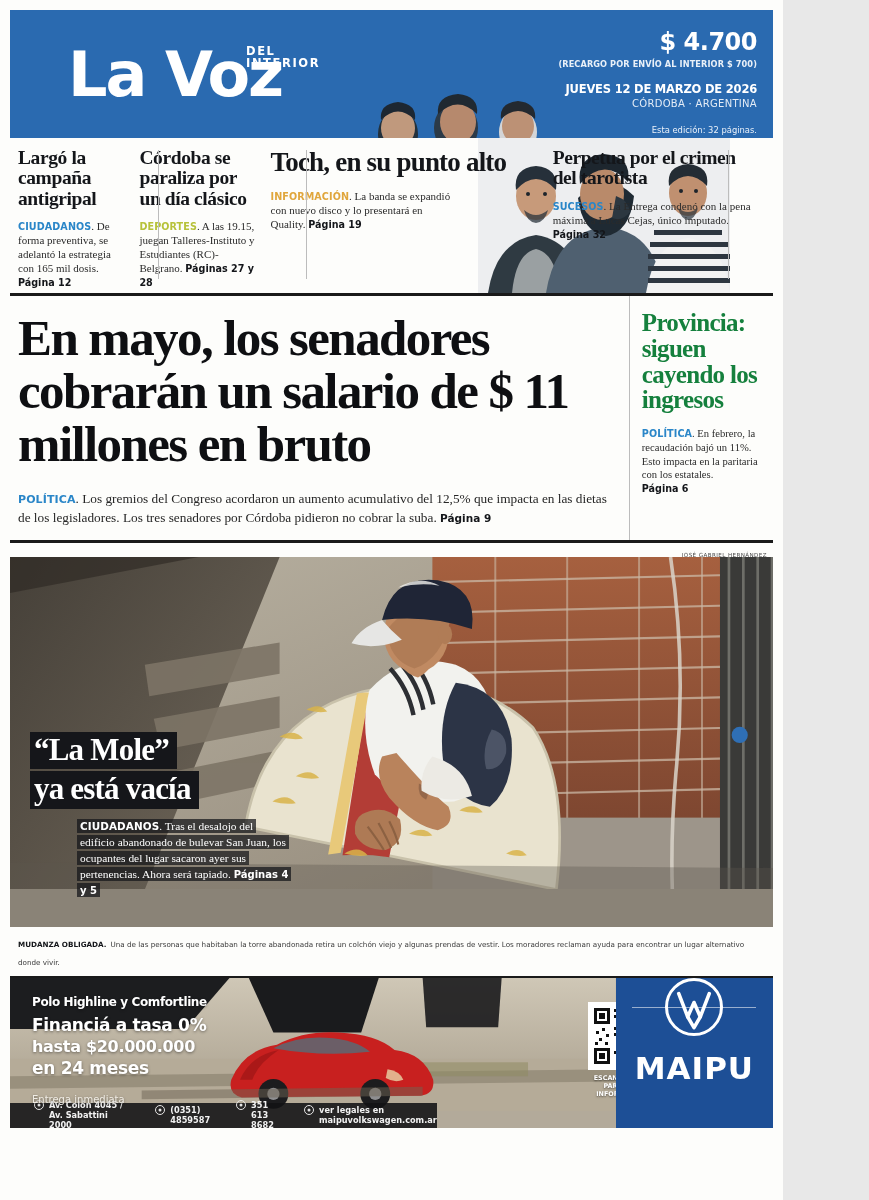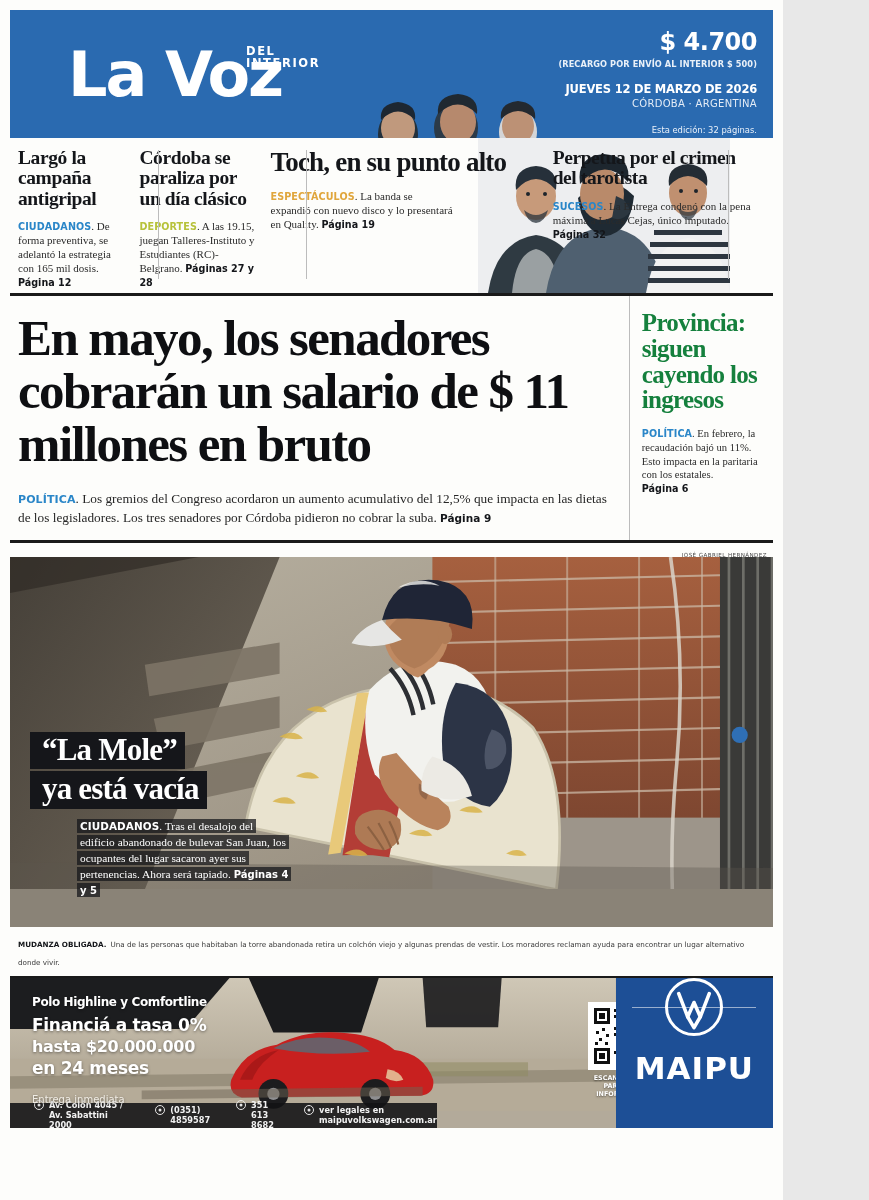--- a/index.html
+++ b/index.html
@@ -195,21 +195,21 @@
   .overlay h2 {
     font-family: "Liberation Serif", serif;
     font-weight: 700;
     font-size: 31px;
     line-height: 1.08;
     color: #ffffff;
     letter-spacing: -.8px;
   }
   .overlay h2 span {
     background: #15161a;
-    padding: 1px 8px 3px 12px;
+    padding: 1px 8px 3px 4px;
     display: inline-block;
     margin-bottom: 2px;
   }
   .overlay p {
     font-family: "Liberation Serif", serif;
     font-size: 11.4px;
     line-height: 1.42;
     color: #ffffff;
     margin-top: 7px;
     padding-left: 47px;
@@ -354,21 +354,21 @@
       </g>
     </svg>
 
     <div class="logo-wrap">
       <span class="logo-main">La Voz</span>
       <span class="logo-kicker">DEL INTERIOR</span>
     </div>
 
     <div class="mast-right">
       <div class="price">$ 4.700</div>
-      <div class="price-note">(RECARGO POR ENVÍO AL INTERIOR $ 500)</div>
+      <div class="price-note">(RECARGO POR ENVÍO AL INTERIOR $ 700)</div>
       <div class="mast-date">JUEVES 12 DE MARZO DE 2026</div>
       <div class="mast-place">CÓRDOBA · ARGENTINA</div>
       <div class="mast-edition">Esta edición: 32 páginas.</div>
 
     </div>
   </div>
 
   <div class="teasers">
 
     <svg class="band-photo" viewBox="0 0 252 155" preserveAspectRatio="xMidYMid slice">
@@ -418,21 +418,21 @@
       <p><span class="sect s-ciud">CIUDADANOS</span>. <span>De forma preventiva, se adelantó la estrategia con 165 mil dosis.</span> <span class="pag">Página 12</span></p>
     </div>
 
     <div class="teaser t2">
       <h2>Córdoba se paraliza por un día clásico</h2>
       <p><span class="sect s-dep">DEPORTES</span>. <span>A las 19.15, juegan Talleres-Instituto y Estudiantes (RC)-Belgrano.</span> <span class="pag">Páginas 27 y 28</span></p>
     </div>
 
     <div class="teaser t3">
       <h2>Toch, en su punto alto</h2>
-      <p style="width:185px"><span class="sect s-esp">ESPECTÁCULOS</span>. <span>La banda se expandió con nuevo disco y lo presentará en Quality.</span> <span class="pag">Página 19</span></p>
+      <p style="width:185px"><span class="sect s-esp">INFORMACIÓN</span>. <span>La banda se expandió con nuevo disco y lo presentará en Quality.</span> <span class="pag">Página 19</span></p>
     </div>
 
     <div class="teaser t4">
       <h2>Perpetua por el crimen del tarotista</h2>
       <p><span class="sect s-suc">SUCESOS</span>. <span>La Entrega condenó con la pena máxima a Lucas Cejas, único imputado.</span> <span class="pag">Página 32</span></p>
     </div>
   </div>
 
   <div class="lead">
     <div class="lead-main">

